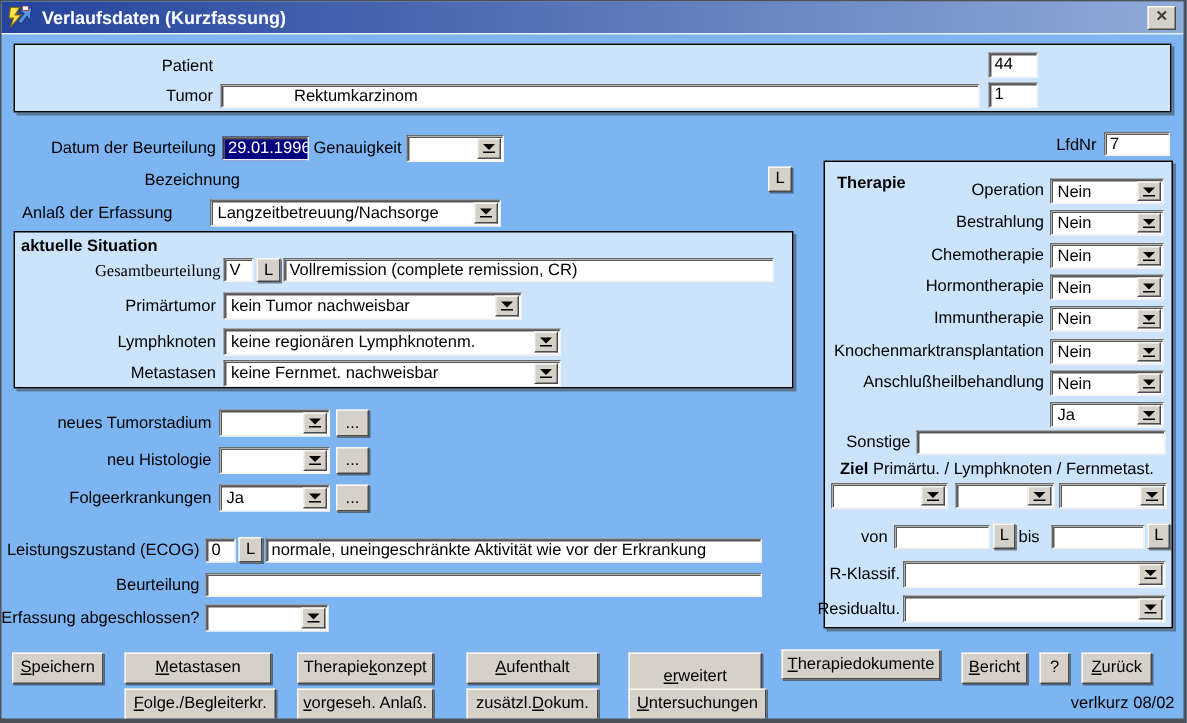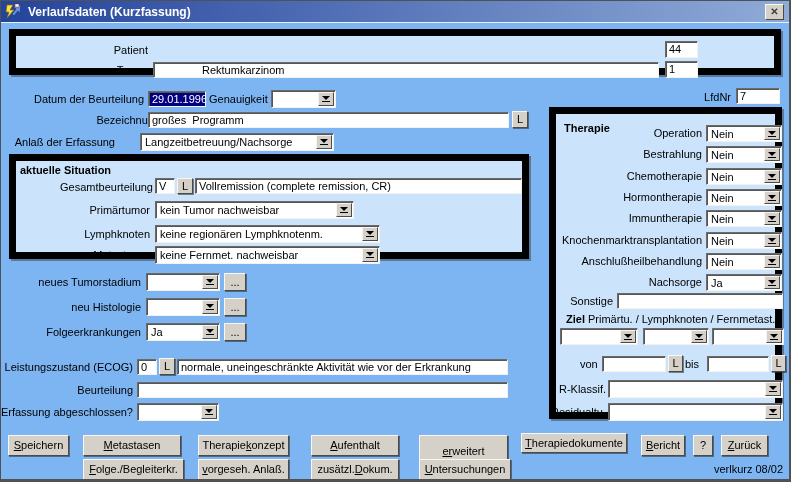--- a/index.html
+++ b/index.html
@@ -19,21 +19,21 @@
   .titlebar .title{color:#fff;font-weight:bold;font-size:12px;margin-left:6px;white-space:nowrap;}
   .app-icon{width:17px;height:16px;display:inline-block;}
   .closebtn{
     position:absolute;right:5px;top:3px;width:19px;height:16px;
     background:#d5d1c8;border:1px solid;border-color:#f8f7f4 #4a4a4a #4a4a4a #f8f7f4;
     display:flex;align-items:center;justify-content:center;
     font-size:10px;font-weight:bold;color:#3c3c3c;line-height:1;
   }
   .panel{
     position:absolute;background:#cbe4fc;
-    border:7px solid #000000;box-shadow:2px 2px 0 rgba(55,60,66,.5);
+    border:1px solid #000000;box-shadow:2px 2px 0 rgba(55,60,66,.5);
   }
   .lblr{position:absolute;display:flex;justify-content:flex-end;white-space:pre;overflow:visible;}
   .lbll{position:absolute;white-space:pre;}
   .bold{font-weight:bold;}
   .fld{
     position:absolute;background:#fff;
     border:1px solid;border-color:#6b6b6b #f2f2f2 #f2f2f2 #6b6b6b;
     box-shadow:inset 1px 1px 0 #565656;
     padding:1px 3px;white-space:pre;overflow:hidden;line-height:12px;
   }
@@ -96,36 +96,35 @@
   <div class="lbll" style="left:208px;top:92px;">Genauigkeit</div>
   <div class="combo" style="left:270px;top:89px;width:65px;height:18px;">
     <span class="ctxt"></span>
     <span class="abtn">
         <span class="arrow"></span>
         <span class="abar"></span>
       </span>
   </div>
 
   <div class="lblr" style="left:0;width:159px;top:113px;">Bezeichnung</div>
-  <div class="fld" style="left:147px;top:111px;width:361px;height:16px;">großes  Programm</div>
   <div class="btn" style="left:511px;top:110px;width:16px;height:17px;">L</div>
 
   <div class="lblr" style="left:0;width:114px;top:135px;">Anlaß der Erfassung</div>
   <div class="combo" style="left:139px;top:132px;width:194px;height:18px;">
     <span class="ctxt">Langzeitbetreuung/Nachsorge</span>
     <span class="abtn">
         <span class="arrow"></span>
         <span class="abar"></span>
       </span>
   </div>
 
   <div class="panel" style="left:8px;top:153px;width:520px;height:105px;">
     <div class="lbll bold" style="left:4px;top:3px;">aktuelle Situation</div>
 
-    <div class="lblr" style="left:0;width:137px;top:20px;">Gesamtbeurteilung</div>
+    <div class="lblr" style="left:0;width:137px;top:20px;font-family:Liberation Serif, serif;">Gesamtbeurteilung</div>
     <div class="fld" style="left:139px;top:17px;width:20px;height:16px;">V</div>
     <div class="btn" style="left:161px;top:17px;width:16px;height:16px;">L</div>
     <div class="fld" style="left:179px;top:17px;width:327px;height:16px;">Vollremission (complete remission, CR)</div>
 
     <div class="lblr" style="left:0;width:134px;top:43px;">Primärtumor</div>
     <div class="combo" style="left:139px;top:40px;width:199px;height:18px;">
       <span class="ctxt">kein Tumor nachweisbar</span>
       <span class="abtn">
           <span class="arrow"></span>
           <span class="abar"></span>
@@ -257,21 +256,20 @@
 
     <div class="lblr" style="left:0;width:146px;top:141px;">Anschlußheilbehandlung</div>
     <div class="combo" style="left:150px;top:139px;width:76px;height:17px;">
       <span class="ctxt">Nein</span>
       <span class="abtn">
           <span class="arrow"></span>
           <span class="abar"></span>
         </span>
     </div>
 
-    <div class="lblr" style="left:0;width:146px;top:162px;">Nachsorge</div>
     <div class="combo" style="left:150px;top:160px;width:76px;height:17px;">
       <span class="ctxt">Ja</span>
       <span class="abtn">
           <span class="arrow"></span>
           <span class="abar"></span>
         </span>
     </div>
 
     <div class="lblr" style="left:0;width:57px;top:181px;">Sonstige</div>
     <div class="fld" style="left:61px;top:179px;width:166px;height:16px;"></div>

